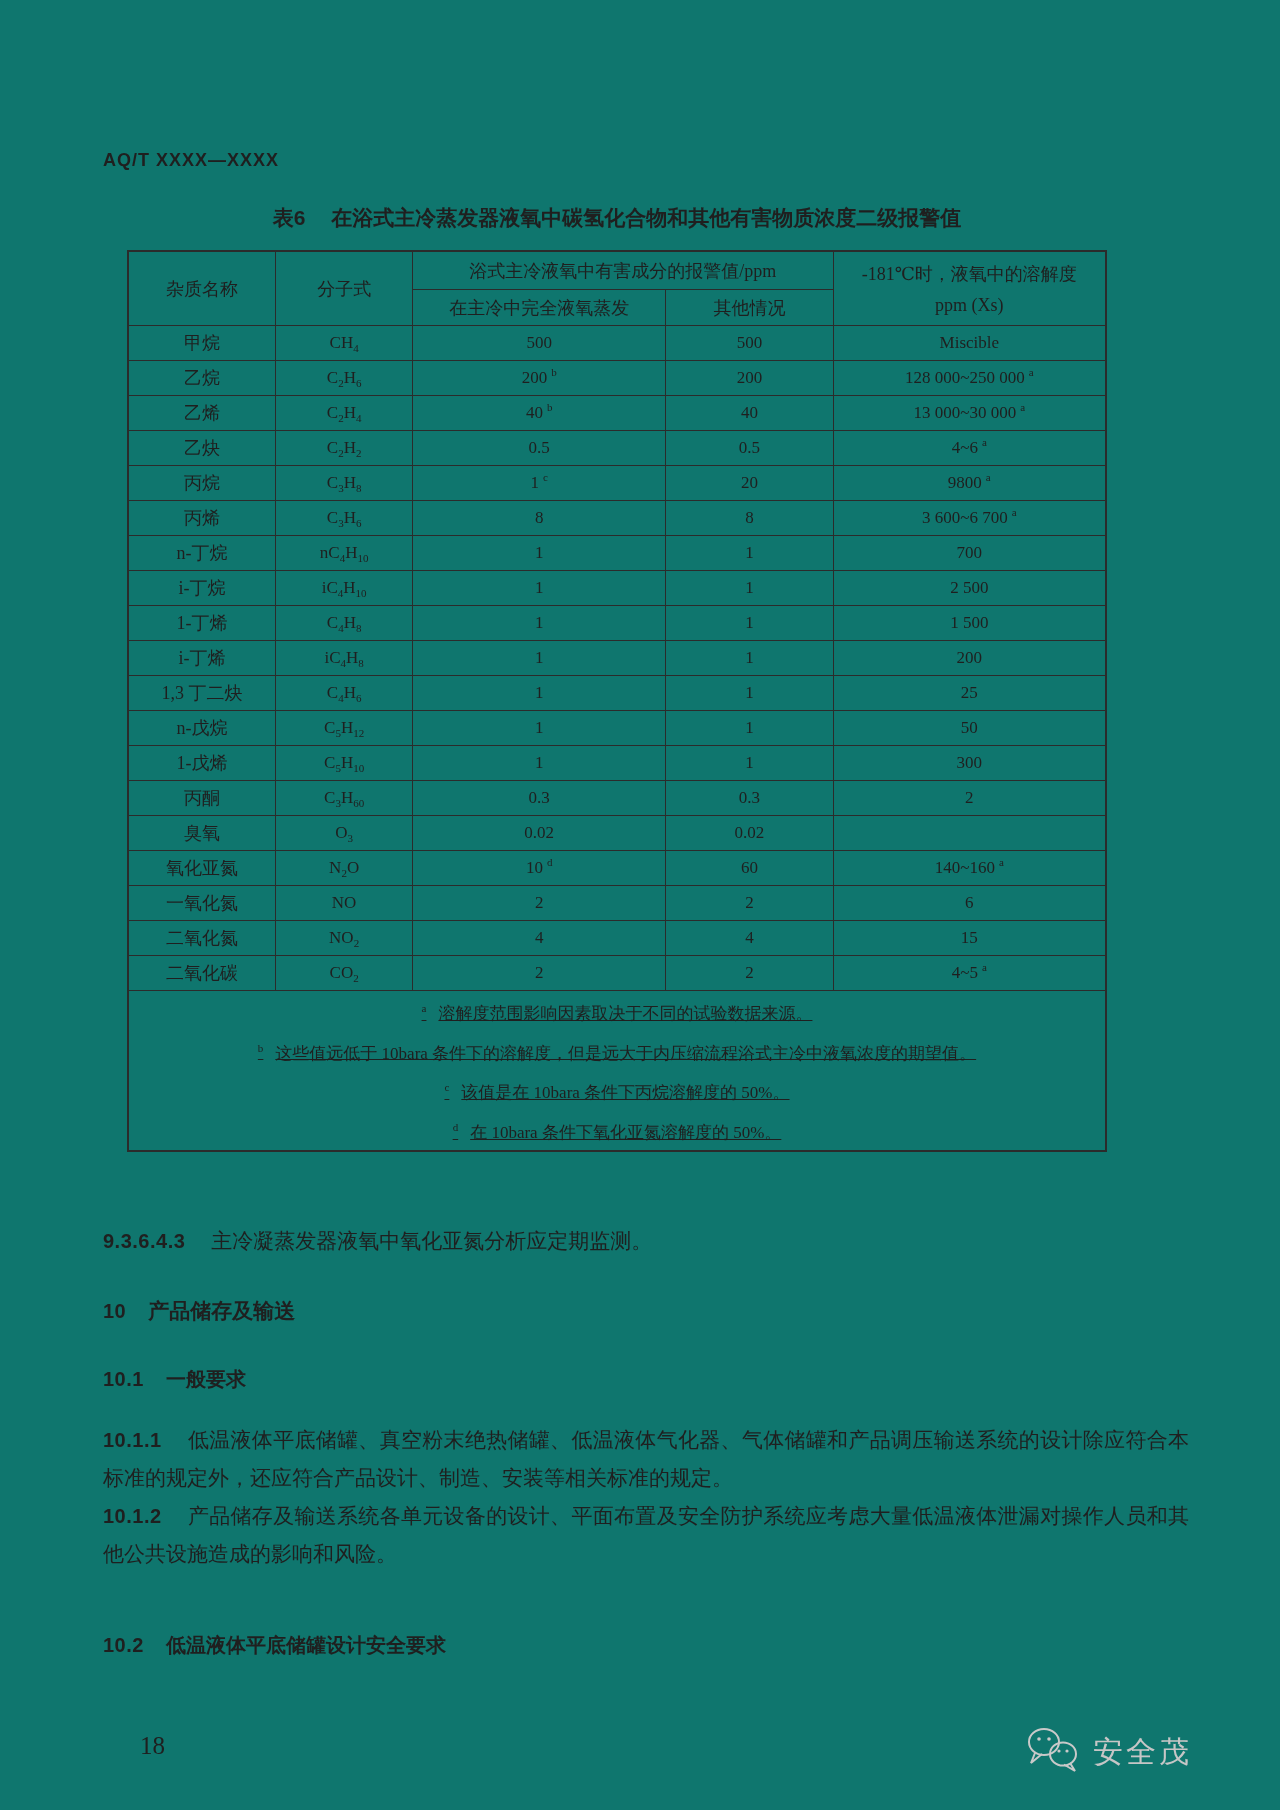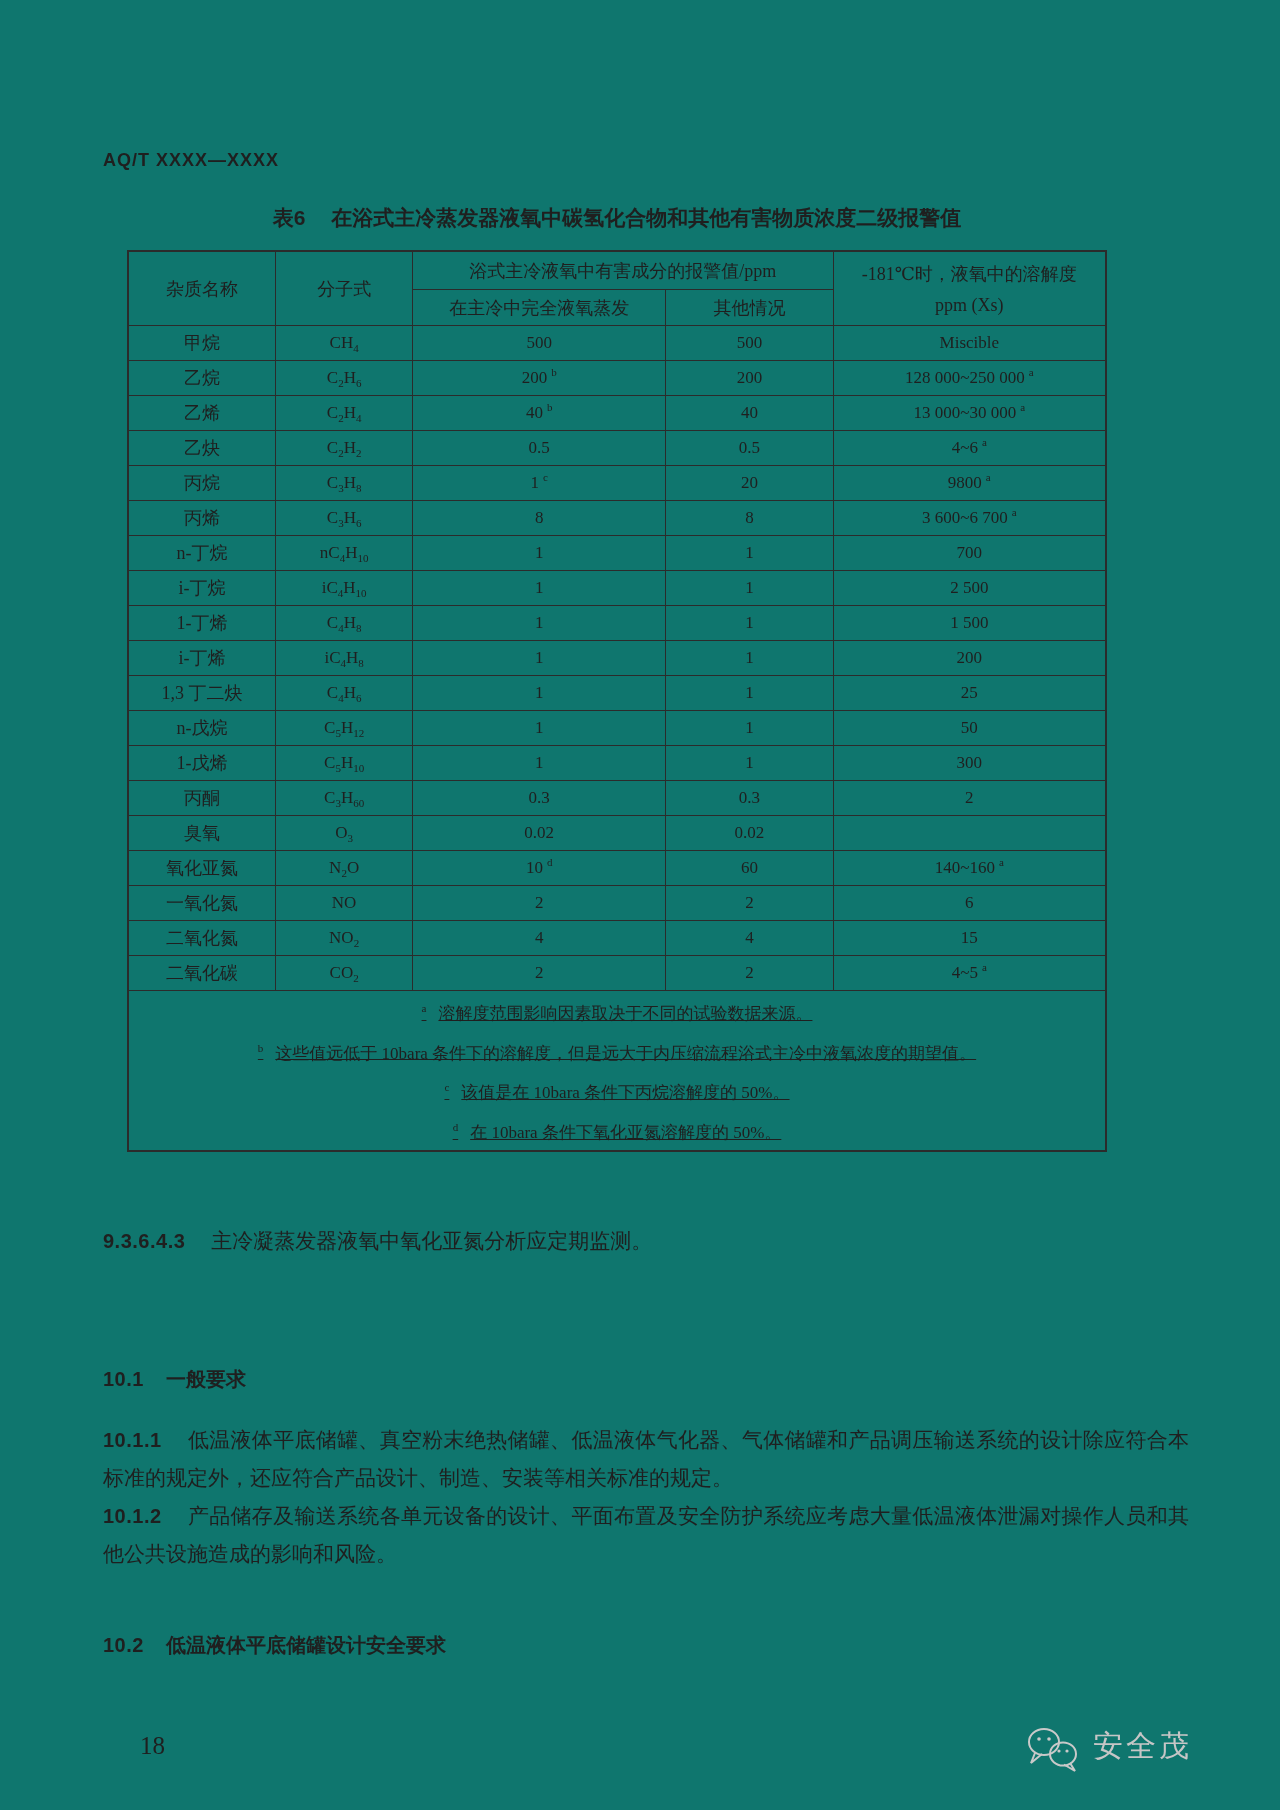--- a/index.html
+++ b/index.html
@@ -42,21 +42,21 @@
     font-family:"Liberation Sans","DejaVu Sans",sans-serif;font-weight:bold;
     font-size:20px;letter-spacing:.5px;margin-right:26px;
   }
   .heading{
     position:absolute;left:103px;width:1086px;
     font-family:"Liberation Sans","DejaVu Sans",sans-serif;font-weight:bold;font-size:21px;
   }
   .heading .num{margin-right:22px;font-size:20px;}
   .page-number{position:absolute;left:140px;top:1732px;font-size:25px;}
   .watermark{
-    position:absolute;right:88px;top:1726px;display:flex;align-items:flex-start;gap:10px;
+    position:absolute;right:88px;top:1726px;display:flex;align-items:center;gap:10px;
     color:#c6c6c6;
   }
   .watermark .wm-text{
     font-family:"Liberation Sans","DejaVu Sans",sans-serif;font-size:30px;letter-spacing:3px;color:#c6c6c6;
   }
 </style>
 </head>
 <body>
 
 <div class="page">
@@ -230,20 +230,21 @@
             <div class="fn-line"><sup>c</sup>该值是在 10bara 条件下丙烷溶解度的 50%。</div>
             <div class="fn-line"><sup>d</sup>在 10bara 条件下氧化亚氮溶解度的 50%。</div>
           </td>
       </tr>
     </tbody>
   </table>
 
 
   <p class="bodytext" style="top:1201px"><span class="num">9.3.6.4.3</span><span>主冷凝蒸发器液氧中氧化亚氮分析应定期监测。</span></p>
 
+  <h2 class="heading" style="top:1280px"><span class="num">10</span><span>产品储存及输送</span></h2>
 
   <h3 class="heading" style="top:1346px;font-size:20px"><span class="num">10.1</span><span>一般要求</span></h3>
 
   <p class="bodytext" style="top:1400px"><span class="num">10.1.1</span><span>低温液体平底储罐、真空粉末绝热储罐、低温液体气化器、气体储罐和产品调压输送系统的设计除应符合本标准的规定外，还应符合产品设计、制造、安装等相关标准的规定。</span></p>
 
   <p class="bodytext" style="top:1476px"><span class="num">10.1.2</span><span>产品储存及输送系统各单元设备的设计、平面布置及安全防护系统应考虑大量低温液体泄漏对操作人员和其他公共设施造成的影响和风险。</span></p>
 
 
   <h3 class="heading" style="top:1612px;font-size:20px"><span class="num">10.2</span><span>低温液体平底储罐设计安全要求</span></h3>
 

